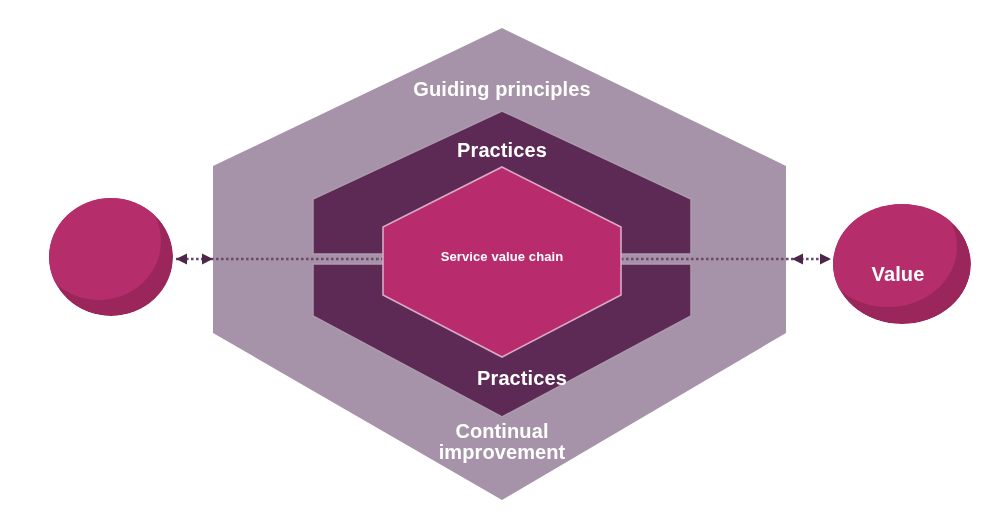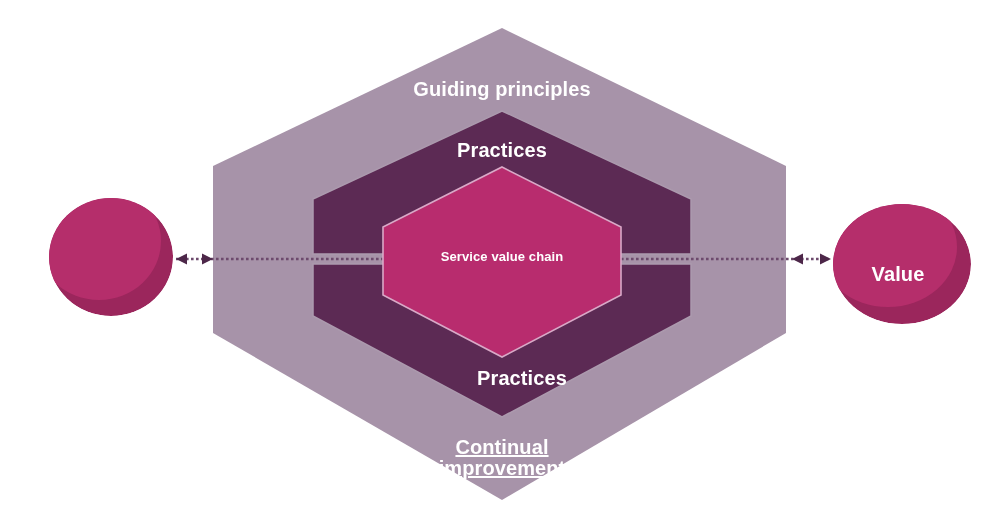--- a/index.html
+++ b/index.html
@@ -39,21 +39,21 @@
     font-size: 20px;
     line-height: 22px;
   }
   .label.wrap {
     white-space: normal;
   }
   .label-guiding      { left: 502px; top: 89px; }
   .label-governance   { left: 502px; top: 150px; }
   .label-svc          { left: 502px; top: 257px; font-size: 13px; }
   .label-practices    { left: 522px; top: 378px; }
-  .label-continual    { left: 502px; top: 458px; width: 150px; line-height: 21px; text-decoration: underline; }
+  .label-continual    { left: 502px; top: 442px; width: 150px; line-height: 21px; }
   .label-opportunity  { left: 112px; top: 256px; width: 140px; font-size: 19.5px; line-height: 24px; }
   .label-value        { left: 898px; top: 274px; }
 </style>
 </head>
 <body>
 
 <div class="stage">
 
   <svg class="diagram-svg" width="1002" height="522" viewBox="0 0 1002 522">
     <defs>

